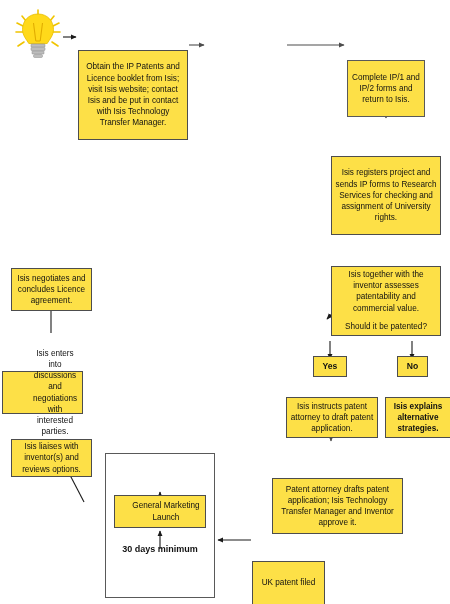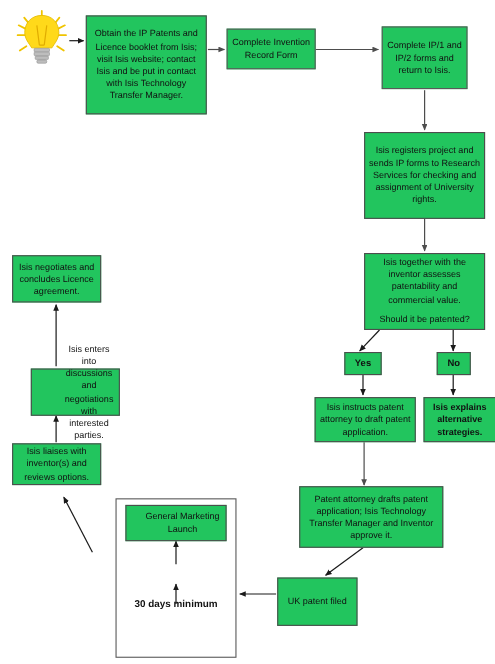--- a/index.html
+++ b/index.html
@@ -18,31 +18,32 @@
   #canvas {
     position: absolute;
     left: 0; top: 0;
     width: 450px;
     height: 604px;
   }
   .node {
     position: absolute;
     box-sizing: border-box;
     border: 1px solid #595959;
-    background: #22c55e;
+    background: #fde047;
     display: flex;
     align-items: center;
     justify-content: center;
     text-align: center;
     font-size: 8.2px;
     line-height: 11.2px;
     padding: 2px 3px;
     color: #111111;
     white-space: pre-line;
     z-index: 3;
+    margin-top: 36px;
   }
   .node.thick { border: 1.3px solid #4d4d4d; }
   .node.decision {
     flex-direction: column;
     justify-content: flex-start;
   }
   .node.decision .dq { margin-top: 7px; }
   .node.label {
     font-weight: bold;
     font-size: 8.6px;
@@ -147,21 +148,20 @@
 
     <line x1="84" y1="502" x2="58" y2="452" stroke="#1a1a1a" stroke-width="1.1" marker-end="url(#ah)"></line>
 
     <line x1="51" y1="402" x2="51" y2="378" stroke="#1a1a1a" stroke-width="1.1" marker-end="url(#ah)"></line>
 
     <line x1="51" y1="333" x2="51" y2="277" stroke="#1a1a1a" stroke-width="1.1" marker-end="url(#ah)"></line>
   </svg>
 
   <div class="node thick" style="left:78px; top:14px; width:110px; height:90px;">Obtain the IP Patents and Licence booklet from Isis; visit Isis website; contact Isis and be put in contact with Isis  Technology Transfer Manager.</div>
 
-  <div class="node" style="left:206px; top:26px; width:81px; height:37px;">Complete Invention Record Form</div>
 
   <div class="node" style="left:347px; top:24px; width:78px; height:57px;">Complete IP/1 and IP/2 forms and return to Isis.</div>
 
   <div class="node thick" style="left:331px; top:120px; width:110px; height:79px;">Isis registers project and sends IP forms to Research Services for checking and assignment of University rights.</div>
 
   <div class="node thick decision" style="left:331px; top:230px; width:110px; height:70px;">
     <span>Isis together with the inventor assesses patentability and commercial value.</span>
     <span class="dq">Should it be patented?</span>
   </div>
 
@@ -172,21 +172,21 @@
   <div class="node thick" style="left:286px; top:361px; width:92px; height:41px;">Isis instructs patent attorney to draft patent application.</div>
 
   <div class="node thick" style="left:385px; top:361px; width:66px; height:41px;font-weight:bold;">Isis explains alternative strategies.</div>
 
   <div class="node thick" style="left:272px; top:442px; width:131px; height:56px;">Patent attorney drafts patent application; Isis Technology Transfer Manager and Inventor approve it.</div>
 
   <div class="node thick" style="left:252px; top:525px; width:73px; height:44px;">UK patent filed</div>
 
   <div class="node thick" style="left:11px; top:403px; width:81px; height:38px;">Isis liaises with inventor(s) and reviews options.</div>
 
-  <div class="node thick" style="left:28px; top:335px; width:81px; height:43px;padding-left:28px;">Isis enters into discussions and negotiations with interested parties.</div>
+  <div class="node thick" style="left:2px; top:335px; width:81px; height:43px;padding-left:28px;">Isis enters into discussions and negotiations with interested parties.</div>
 
   <div class="node thick" style="left:11px; top:232px; width:81px; height:43px;">Isis negotiates and concludes Licence agreement.</div>
 
   <div class="node thick" style="left:114px; top:459px; width:92px; height:33px;padding-left:15px;">General Marketing Launch</div>
 
   <div class="plain-text" style="left:105px; top:516px; width:110px;margin-top:28px;">30 days minimum</div>
 
 
 </div>
 

